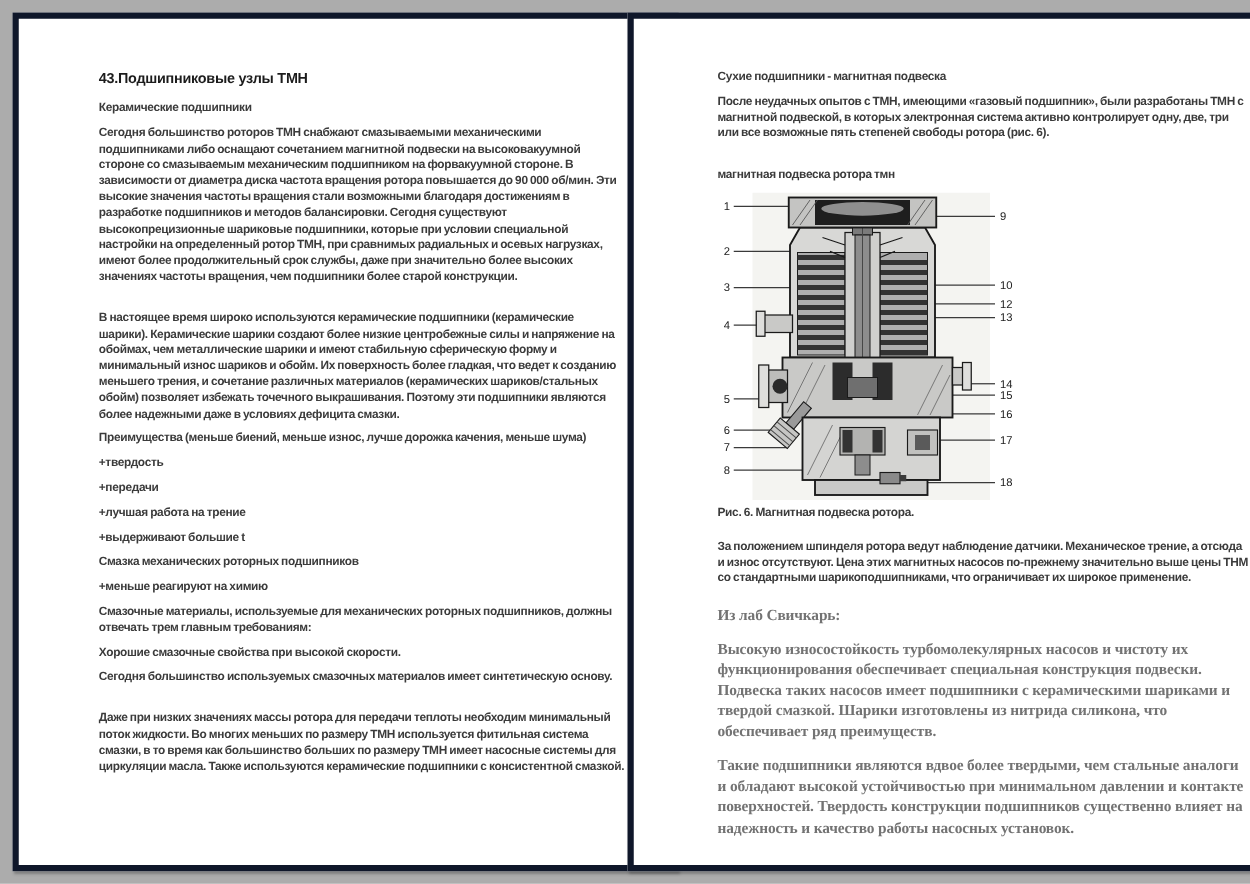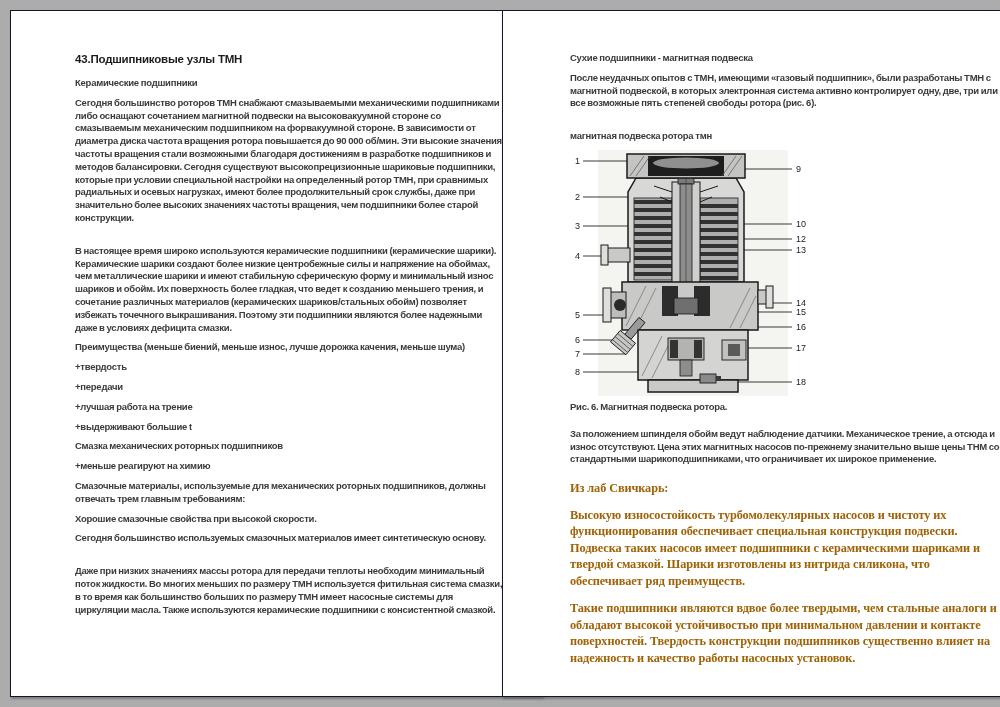--- a/index.html
+++ b/index.html
@@ -7,21 +7,21 @@
     width:1000px;height:707px;
     background:#acacac;
     position:relative;
     font-family:"Liberation Sans", sans-serif;
     overflow:hidden;
   }
   .page{
     position:absolute;top:10px;
     width:533px;height:687px;
     background:#ffffff;
-    border:1px solid #0f172a;
+    border:5px solid #0f172a;
     box-sizing:border-box;
     box-shadow:1px 2px 2px rgba(70,70,70,.45);
     overflow:hidden;
   }
   .page1{left:10px;padding:41px 38px 0 64px;}
   .page2{left:502px;padding:41px 30px 0 67px;}
   .page p{
     margin:0 0 7px 0;
     font-size:9.5px;
     line-height:12.8px;
@@ -38,21 +38,21 @@
   }
   .gap{margin-top:20px !important;}
   .gap-sm{margin-top:14px !important;}
   .figure-wrap{margin:0;padding:0;}
   .figure-wrap svg{display:block;}
   .fig-caption{margin-top:5px !important;}
   .serif p{
     font-family:"Liberation Serif", serif;
     font-size:12.3px;line-height:16.5px;
     letter-spacing:-0.1px;word-spacing:normal;
-    color:#a16207;
+    color:#737373;
     margin:0 0 11px 0;
   }
   .serif p.lab-head{margin:14px 0 10px 0;}
   
   .callout-num{
     font-family:"Liberation Sans", sans-serif;
     font-size:9px;fill:#222;
   }
 </style>
 </head>
@@ -200,20 +200,20 @@
         <text class="callout-num" x="226" y="156">14</text>
         <text class="callout-num" x="226" y="165">15</text>
         <text class="callout-num" x="226" y="180">16</text>
         <text class="callout-num" x="226" y="201">17</text>
         <text class="callout-num" x="226" y="235">18</text>
       </g>
     </svg>
   </div>
 
   <p class="fig-caption">Рис. 6. Магнитная подвеска ротора.</p>
-  <p class="gap-sm">За положением шпинделя обойм ведут наблюдение датчики. Механическое трение, а отсюда и износ отсутствуют. Цена этих магнитных насосов по-прежнему значительно выше цены ТНМ со стандартными шарикоподшипниками, что ограничивает их широкое применение.</p>
+  <p class="gap-sm">За положением шпинделя ротора ведут наблюдение датчики. Механическое трение, а отсюда и износ отсутствуют. Цена этих магнитных насосов по-прежнему значительно выше цены ТНМ со стандартными шарикоподшипниками, что ограничивает их широкое применение.</p>
 
   <div class="serif">
     <p class="lab-head">Из лаб Свичкарь:</p>
     <p>Высокую износостойкость турбомолекулярных насосов и чистоту их функционирования обеспечивает специальная конструкция подвески. Подвеска таких насосов имеет подшипники с керамическими шариками и твердой смазкой. Шарики изготовлены из нитрида силикона, что обеспечивает ряд преимуществ.</p>
     <p>Такие подшипники являются вдвое более твердыми, чем стальные аналоги и обладают высокой устойчивостью при минимальном давлении и контакте поверхностей. Твердость конструкции подшипников существенно влияет на надежность и качество работы насосных установок.</p>
   </div>
 </div>
 
 </body></html>

